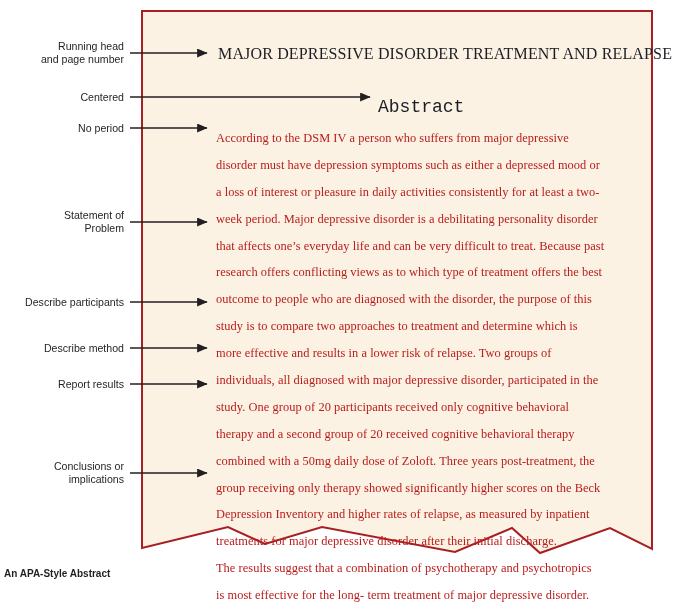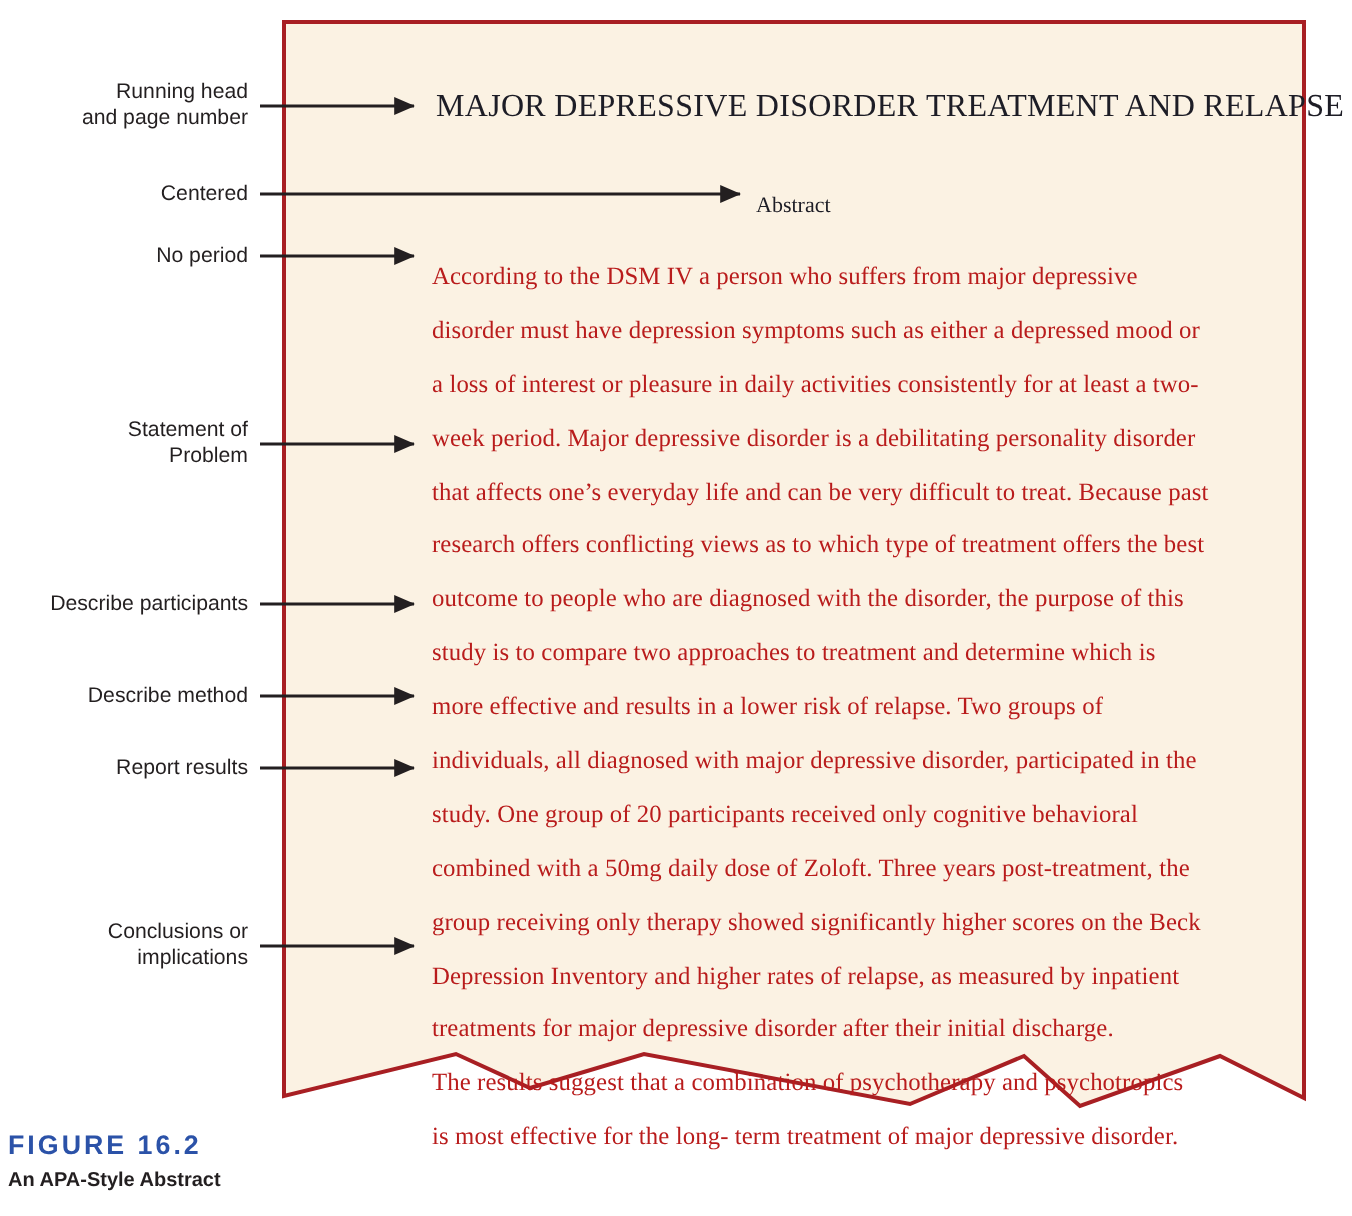--- a/index.html
+++ b/index.html
@@ -52,22 +52,22 @@
   }
   .running-head-title { }
   .running-head-page {
     margin-left: 44px;
   }
 
   .abstract-heading {
     position: absolute;
     left: 236px;
     top: 86px;
-    font-family: Liberation Serif, serif;
-    font-size: 11px;
+    font-family: Liberation Mono, monospace;
+    font-size: 18px;
     color: #1d1d26;
   }
 
   .body-lines {
     position: absolute;
     left: 74px;
     top: 114px;
     width: 420px;
   }
   .body-line {
@@ -145,20 +145,21 @@
       <div class="body-line">disorder must have depression symptoms such as either a depressed mood or</div>
       <div class="body-line">a loss of interest or pleasure in daily activities consistently for at least a two-</div>
       <div class="body-line">week period. Major depressive disorder is a debilitating personality disorder</div>
       <div class="body-line">that affects one’s everyday life and can be very difficult to treat. Because past</div>
       <div class="body-line">research offers conflicting views as to which type of treatment offers the best</div>
       <div class="body-line">outcome to people who are diagnosed with the disorder, the purpose of this</div>
       <div class="body-line">study is to compare two approaches to treatment and determine which is</div>
       <div class="body-line">more effective and results in a lower risk of relapse. Two groups of</div>
       <div class="body-line">individuals, all diagnosed with major depressive disorder, participated in the</div>
       <div class="body-line">study. One group of 20 participants received only cognitive behavioral</div>
+      <div class="body-line">therapy and a second group of 20 received cognitive behavioral therapy</div>
       <div class="body-line">combined with a 50mg daily dose of Zoloft. Three years post-treatment, the</div>
       <div class="body-line">group receiving only therapy showed significantly higher scores on the Beck</div>
       <div class="body-line">Depression Inventory and higher rates of relapse, as measured by inpatient</div>
       <div class="body-line">treatments for major depressive disorder after their initial discharge.</div>
       <div class="body-line">The results suggest that a combination of psychotherapy and psychotropics</div>
       <div class="body-line">is most effective for the long- term treatment of major depressive disorder.</div>
     </div>
   </div>
 
   <svg id="annotations-svg" viewBox="0 0 676 608">
@@ -185,17 +186,16 @@
   <div class="anno-label" style="left:0px; top:122px; width:124px;">No period</div>
   <div class="anno-label" style="left:0px; top:209px; width:124px;">Statement of
 Problem</div>
   <div class="anno-label" style="left:0px; top:296px; width:124px;">Describe participants</div>
   <div class="anno-label" style="left:0px; top:342px; width:124px;">Describe method</div>
   <div class="anno-label" style="left:0px; top:378px; width:124px;">Report results</div>
   <div class="anno-label" style="left:0px; top:460px; width:124px;">Conclusions or
 implications</div>
 
   <div id="figure-caption">
-    <div class="caption-number">FIGURE 16.2</div>
     <div class="caption-title">An APA-Style Abstract</div>
   </div>
 
 </div>
 
 </body></html>

